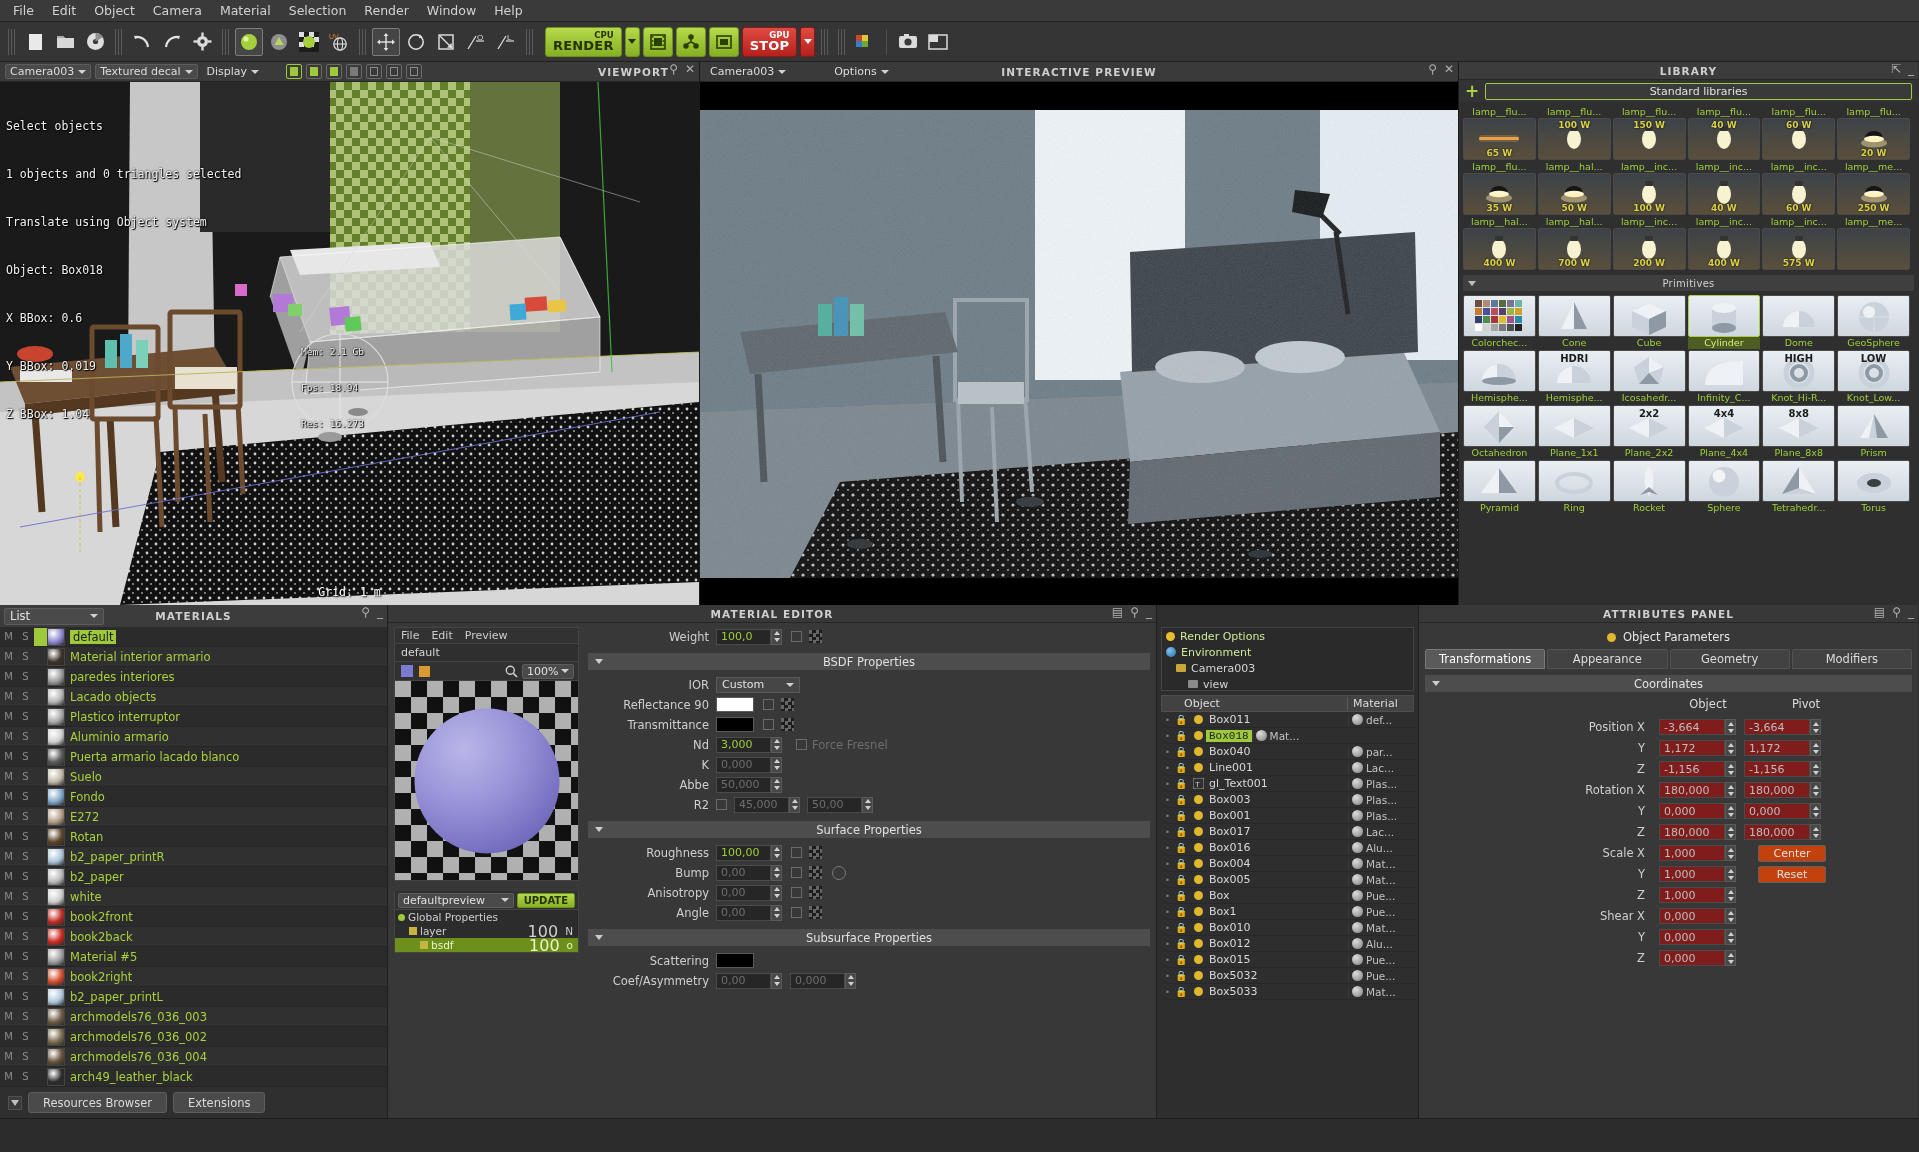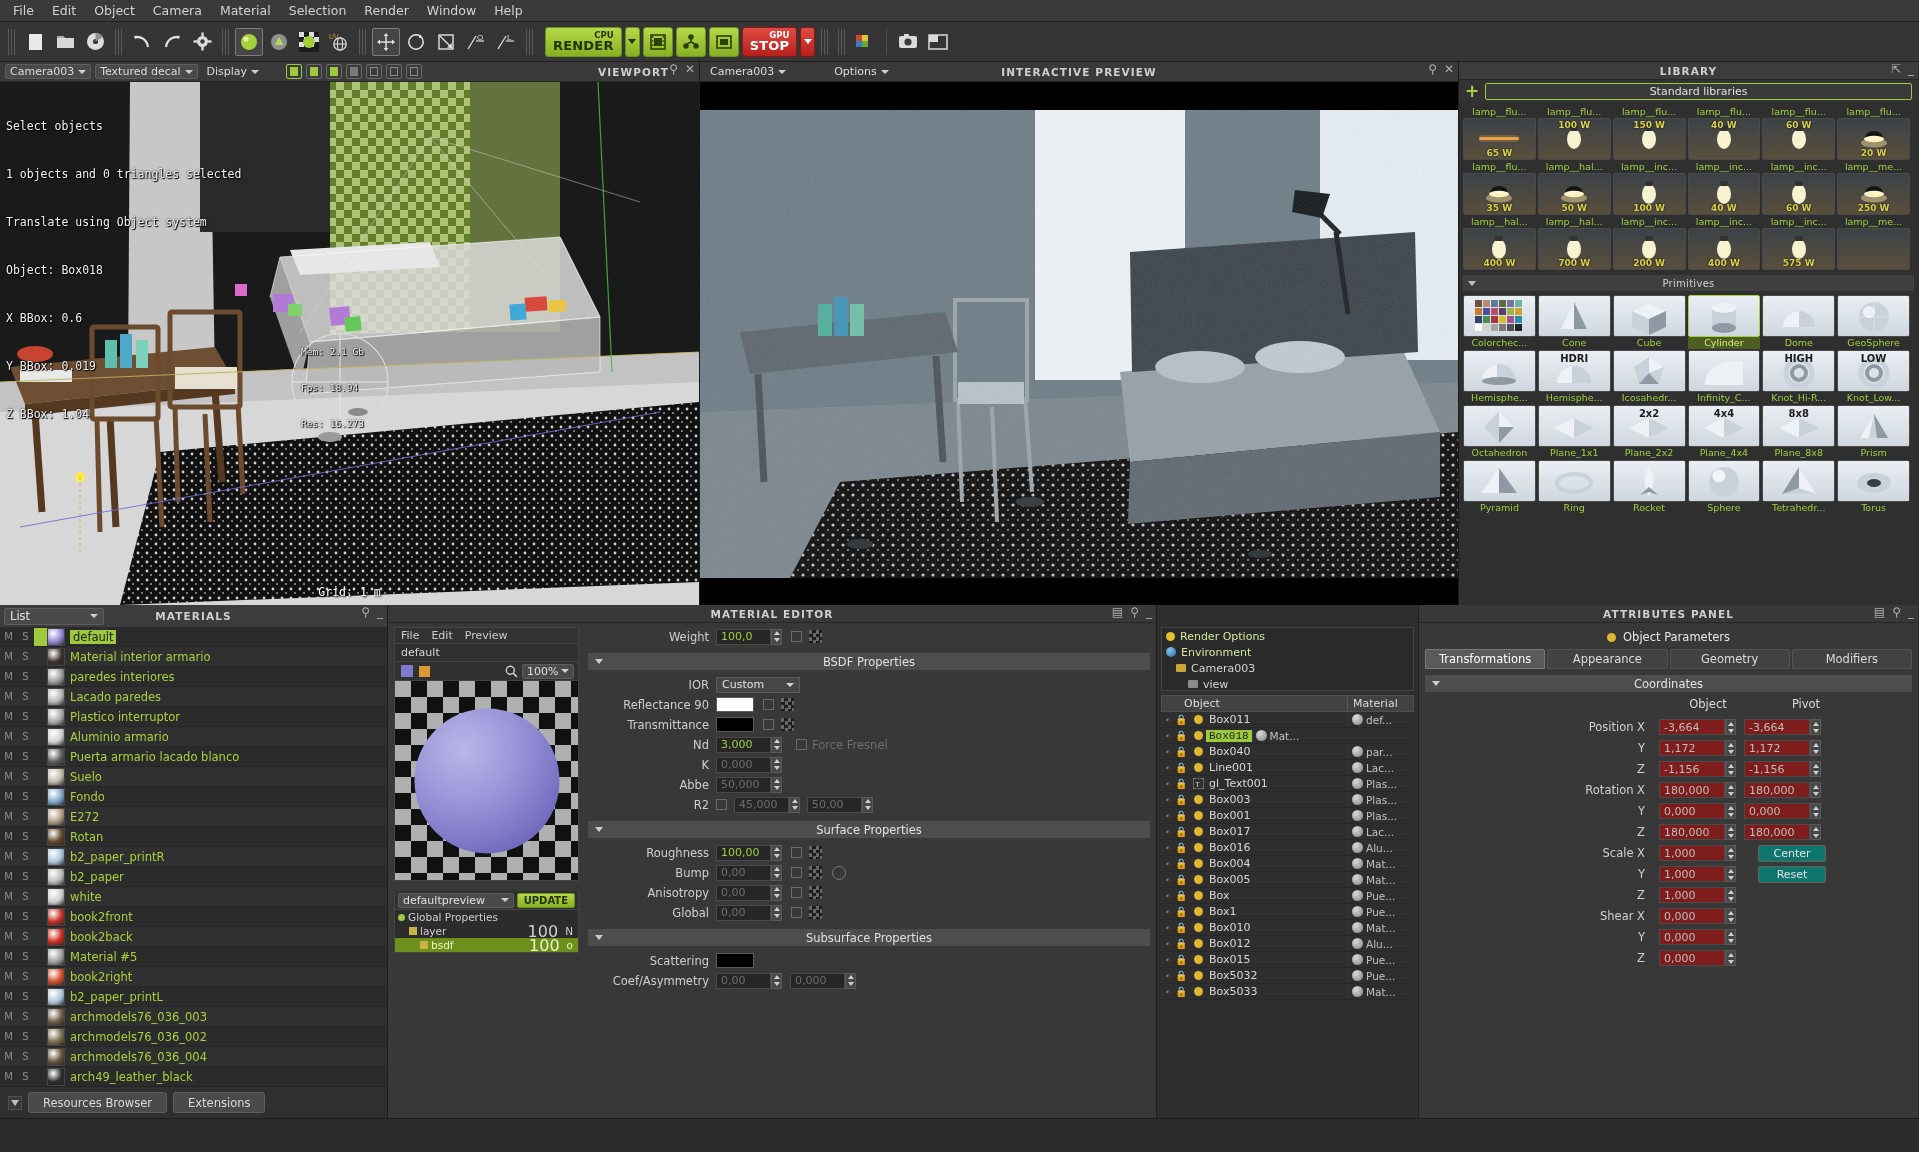--- a/index.html
+++ b/index.html
@@ -295,21 +295,21 @@
     background: #4d4d4d; display: flex; align-items: center; justify-content: center;
     font-size: 11.5px; color: #e2e2e2; }
   .coord-band .tri { position: absolute; left: 7px; border-left: 4px solid transparent;
     border-right: 4px solid transparent; border-top: 5px solid #cdcdcd; }
   .colhdr { position: absolute; top: 92px; left: 0; right: 0; display: flex;
     font-size: 11.5px; color: #dcdcdc; }
   .crow { display: flex; align-items: center; height: 20px; margin-bottom: 1px; }
   .crow .clabel { width: 240px; text-align: right; padding-right: 14px; font-size: 11.5px; color: #cfcfcf; }
   .cfield { width: 66px; height: 16px; background: #7f1d1d; border: 1px solid #4a4a4a;
     font-size: 11px; color: #bdbdbd; display: flex; align-items: center; padding: 0 4px; }
-  .cbtn { width: 68px; height: 17px; background: #0f766e; border: 1px solid #626262;
+  .cbtn { width: 68px; height: 17px; background: #c2410c; border: 1px solid #626262;
     border-radius: 2px; display: flex; align-items: center; justify-content: center;
     font-size: 11px; color: #e2e2e2; margin-left: 22px; cursor: pointer; }
 
   
   .statusbar { position: absolute; bottom: 0; left: 0; width: 1919px; height: 34px;
     background: #2c2c2c; border-top: 1px solid #1e1e1e; }
 
   svg { display: block; }
 </style>
 </head>
@@ -1262,21 +1262,21 @@
             <span class="mcol">S</span>
             <span class="msw"></span>
             <span class="mthumb" style="background:radial-gradient(circle at 33% 28%, #ffffff 0%, #9a9a9a 55%, #2a2a2a 100%)"></span>
             <span class="mname">paredes interiores</span>
           </div>
           <div class="matrow">
             <span class="mcol">M</span>
             <span class="mcol">S</span>
             <span class="msw"></span>
             <span class="mthumb" style="background:radial-gradient(circle at 33% 28%, #ffffff 0%, #b5b5b5 55%, #2a2a2a 100%)"></span>
-            <span class="mname">Lacado paredes</span>
+            <span class="mname">Lacado objects</span>
           </div>
           <div class="matrow">
             <span class="mcol">M</span>
             <span class="mcol">S</span>
             <span class="msw"></span>
             <span class="mthumb" style="background:radial-gradient(circle at 33% 28%, #ffffff 0%, #a8a8a8 55%, #2a2a2a 100%)"></span>
             <span class="mname">Plastico interruptor</span>
           </div>
           <div class="matrow">
             <span class="mcol">M</span>
@@ -1595,21 +1595,21 @@
           <div class="prop-label">Anisotropy</div>
           <div class="numfield dim">0,00</div>
           <div class="spin">
               <i class="up"></i>
               <i class="dn"></i>
             </div>
           <div class="chk"></div>
           <div class="chess"></div>
         </div>
         <div class="prop-row">
-          <div class="prop-label">Global</div>
+          <div class="prop-label">Angle</div>
           <div class="numfield dim">0,00</div>
           <div class="spin">
               <i class="up"></i>
               <i class="dn"></i>
             </div>
           <div class="chk"></div>
           <div class="chess"></div>
         </div>
 
         <div class="bandhead">

